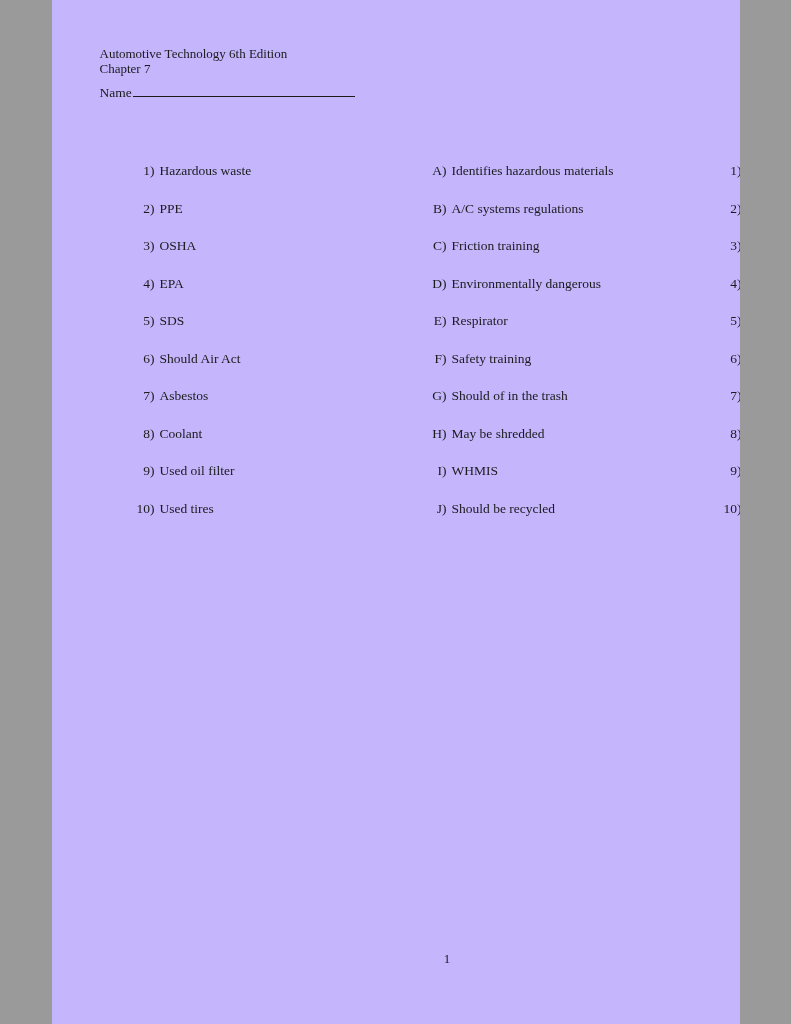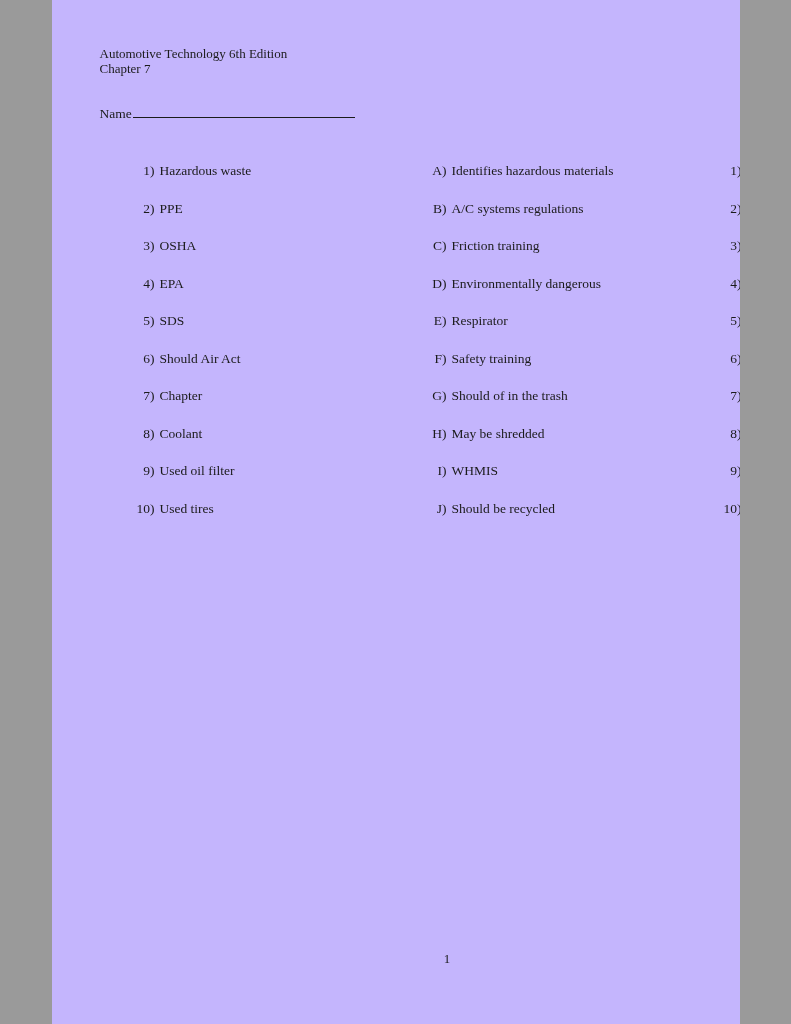--- a/index.html
+++ b/index.html
@@ -20,21 +20,21 @@
   .header {
     position: absolute;
     left: 48px;
     top: 47px;
     font-size: 13px;
     line-height: 14.5px;
   }
   .name-row {
     position: absolute;
     left: 48px;
-    top: 105px;
+    top: 84px;
     font-size: 13.5px;
   }
   .name-blank {
     display: inline-block;
     width: 222px;
     height: 12px;
     border-bottom: 1.5px solid #1b1b1b;
     margin-left: 1px;
   }
   .instruction {
@@ -162,21 +162,21 @@
     <span class="c1num">6)</span>
     <span class="c1text">Should Air Act</span>
     <span class="c2letter">F)</span>
     <span class="c2text">Safety training</span>
     <span class="ansnum">6)</span>
     <span class="answer-blank"></span>
   </div>
 
   <div class="row" style="top:388px">
     <span class="c1num">7)</span>
-    <span class="c1text">Chapter</span>
+    <span class="c1text">Asbestos</span>
     <span class="c2letter">G)</span>
     <span class="c2text">Should of in the trash</span>
     <span class="ansnum">7)</span>
     <span class="answer-blank"></span>
   </div>
 
   <div class="row" style="top:426px">
     <span class="c1num">8)</span>
     <span class="c1text">Coolant</span>
     <span class="c2letter">H)</span>

